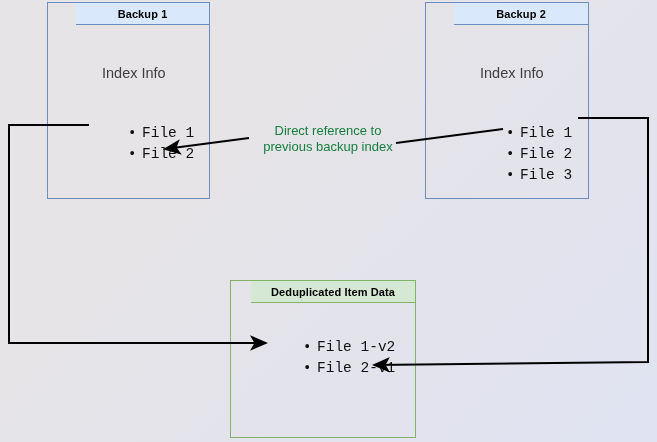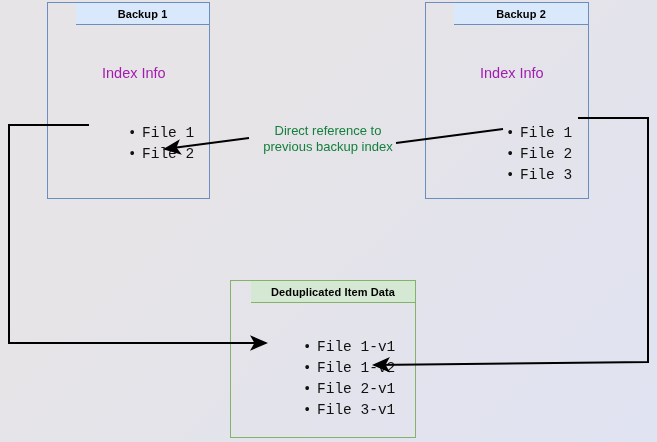--- a/index.html
+++ b/index.html
@@ -24,21 +24,21 @@
   }
 
   .box-blue{border:1.5px solid #6c8ebf;padding-left:28px;}
   .box-blue .hdr{background:#dae8fc;border-bottom:1.5px solid #6c8ebf;}
   .box-blue .body{border:none;}
 
   .box-green{border:1.5px solid #82b366;}
   .box-green .hdr{background:#d5e8d4;border-bottom:1.5px solid #82b366;}
 
   .index-label{
-    position:absolute;font-size:14.5px;color:#a21caf;white-space:nowrap;
+    position:absolute;font-size:14.5px;color:#404040;white-space:nowrap;
   }
 
   ul.files{
     list-style:none;margin:4px;padding:0;position:absolute;font-family:Liberation Mono, monospace;
   }
   ul.files li{
     font-size:14.5px;color:#111;line-height:21px;white-space:nowrap;
     position:relative;padding-left:14px;
   }
   ul.files li::before{
@@ -84,24 +84,22 @@
       </ul>
     </div>
   </div>
 
   <div class="box box-green" style="left:230px;top:280px;width:186px;height:158px;padding-left:20px;">
     <div class="hdr">
       <span>Deduplicated Item Data</span>
     </div>
     <div class="body" style="height:134px;">
       <ul class="files" style="left:48px;top:30px;">
-        <li>File 1-v1</li>
         <li>File 1-v2</li>
         <li>File 2-v1</li>
-        <li>File 3-v1</li>
       </ul>
     </div>
   </div>
 
   <div class="caption" style="left:248px;top:123px;width:160px;">
     <div>Direct reference to</div>
     <div>previous backup index</div>
   </div>
 
   <svg class="arrows" viewBox="0 0 657 442">

